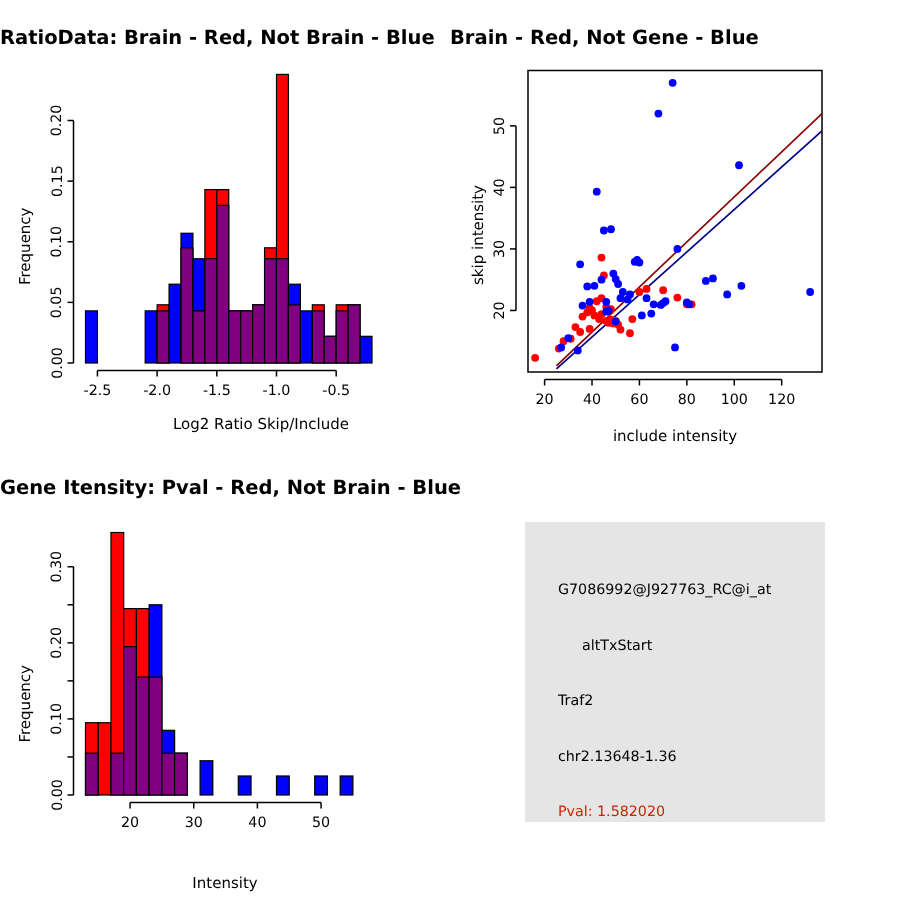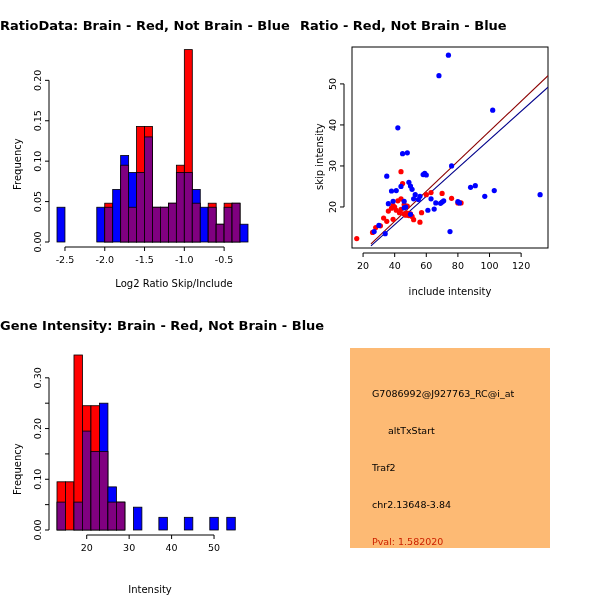--- a/index.html
+++ b/index.html
@@ -30,21 +30,21 @@
     position:absolute;
     font-size:10px;
     color:#000;
     white-space:nowrap;
     transform-origin:0 0;
     transform:rotate(-90deg);
   }
   svg{display:block;position:absolute;overflow:visible;}
   .infobox{
     position:absolute;
-    background:#fdba74;
+    background:#e5e5e5;
     text-decoration:underline;
   }
   .infoline{
     position:absolute;
     font-size:9.5px;
     color:#000;
     white-space:nowrap;
     font-family:"DejaVu Sans","Liberation Sans",sans-serif;
   }
   .infoline.pval{color:#cc2200;}
@@ -116,21 +116,21 @@
       <text x="41" y="161.16666666666666" font-size="9.5" font-family="&quot;DejaVu Sans&quot;,&quot;Liberation Sans&quot;,sans-serif" fill="#000" text-anchor="middle" transform="rotate(-90 41 161.16666666666666)">0.10</text>
       <line x1="49" y1="120.75" x2="45" y2="120.75" stroke="#000000" stroke-width="1"></line>
       <text x="41" y="120.75" font-size="9.5" font-family="&quot;DejaVu Sans&quot;,&quot;Liberation Sans&quot;,sans-serif" fill="#000" text-anchor="middle" transform="rotate(-90 41 120.75)">0.15</text>
       <line x1="49" y1="80.33333333333331" x2="45" y2="80.33333333333331" stroke="#000000" stroke-width="1"></line>
       <text x="41" y="80.33333333333331" font-size="9.5" font-family="&quot;DejaVu Sans&quot;,&quot;Liberation Sans&quot;,sans-serif" fill="#000" text-anchor="middle" transform="rotate(-90 41 80.33333333333331)">0.20</text>
     </svg>
 </div>
 
 <div class="panel" style="left:300px;top:0;width:300px;height:300px;">
 
-  <div class="ptitle" style="left:0;top:18px;width:300px;">Ratio - Red, Not Brain - Blue</div>
+  <div class="ptitle" style="left:0;top:18px;width:300px;">Brain - Red, Not Gene - Blue</div>
 
   <div class="ylabel" style="left:14px;top:190px;">skip intensity</div>
 
   <div class="axlabel" style="left:0;top:286px;width:300px;text-align:center;">include intensity</div>
 
   <svg id="svg-scatter" style="left:0;top:0;" width="300" height="300">
       <rect x="52" y="47" width="196" height="201" fill="none" stroke="#000000" stroke-width="1"></rect>
       <clipPath id="clip-sc">
         <rect x="52" y="47" width="196" height="201"></rect>
       </clipPath>
@@ -238,21 +238,21 @@
       <text x="36" y="165.9591836734694" font-size="9.5" font-family="&quot;DejaVu Sans&quot;,&quot;Liberation Sans&quot;,sans-serif" fill="#000" text-anchor="middle" transform="rotate(-90 36 165.9591836734694)">30</text>
       <line x1="44" y1="124.93877551020408" x2="40" y2="124.93877551020408" stroke="#000000" stroke-width="1"></line>
       <text x="36" y="124.93877551020408" font-size="9.5" font-family="&quot;DejaVu Sans&quot;,&quot;Liberation Sans&quot;,sans-serif" fill="#000" text-anchor="middle" transform="rotate(-90 36 124.93877551020408)">40</text>
       <line x1="44" y1="83.91836734693877" x2="40" y2="83.91836734693877" stroke="#000000" stroke-width="1"></line>
       <text x="36" y="83.91836734693877" font-size="9.5" font-family="&quot;DejaVu Sans&quot;,&quot;Liberation Sans&quot;,sans-serif" fill="#000" text-anchor="middle" transform="rotate(-90 36 83.91836734693877)">50</text>
     </svg>
 </div>
 
 <div class="panel" style="left:0;top:300px;width:300px;height:300px;">
 
-  <div class="ptitle" style="left:0;top:18px;width:310px;">Gene Intensity: Brain - Red, Not Brain - Blue</div>
+  <div class="ptitle" style="left:0;top:18px;width:310px;">Gene Itensity: Pval - Red, Not Brain - Blue</div>
 
   <div class="ylabel" style="left:12px;top:195px;">Frequency</div>
 
   <div class="axlabel" style="left:0;top:284px;width:300px;text-align:center;">Intensity</div>
 
   <svg id="svg-gene" style="left:0;top:0;" width="300" height="300">
       <rect x="57" y="181.81159420289856" width="8.488888888888894" height="48.18840579710144" fill="#FF0000" stroke="#000000" stroke-width="0.8"></rect>
       <rect x="57" y="202.1014492753623" width="8.488888888888894" height="27.898550724637687" fill="#800080" stroke="#000000" stroke-width="0.8"></rect>
       <rect x="65.4888888888889" y="181.81159420289856" width="8.48888888888888" height="48.18840579710144" fill="#FF0000" stroke="#000000" stroke-width="0.8"></rect>
       <rect x="73.97777777777777" y="55" width="8.488888888888894" height="175" fill="#FF0000" stroke="#000000" stroke-width="0.8"></rect>
@@ -293,15 +293,15 @@
       <line x1="49" y1="204.63768115942028" x2="45" y2="204.63768115942028" stroke="#000000" stroke-width="1"></line>
       <line x1="49" y1="153.91304347826087" x2="45" y2="153.91304347826087" stroke="#000000" stroke-width="1"></line>
       <line x1="49" y1="103.18840579710142" x2="45" y2="103.18840579710142" stroke="#000000" stroke-width="1"></line>
     </svg>
 </div>
 
 <div class="infobox" style="left:350px;top:348px;width:200px;height:200px;">
   <div class="infoline" style="left:22px;top:40px;">G7086992@J927763_RC@i_at</div>
   <div class="infoline" style="left:38px;top:77px;">altTxStart</div>
   <div class="infoline" style="left:22px;top:114px;">Traf2</div>
-  <div class="infoline" style="left:22px;top:151px;">chr2.13648-3.84</div>
+  <div class="infoline" style="left:22px;top:151px;">chr2.13648-1.36</div>
   <div class="infoline pval" style="left:22px;top:188px;">Pval: 1.582020</div>
 </div>
 
 </body></html>

